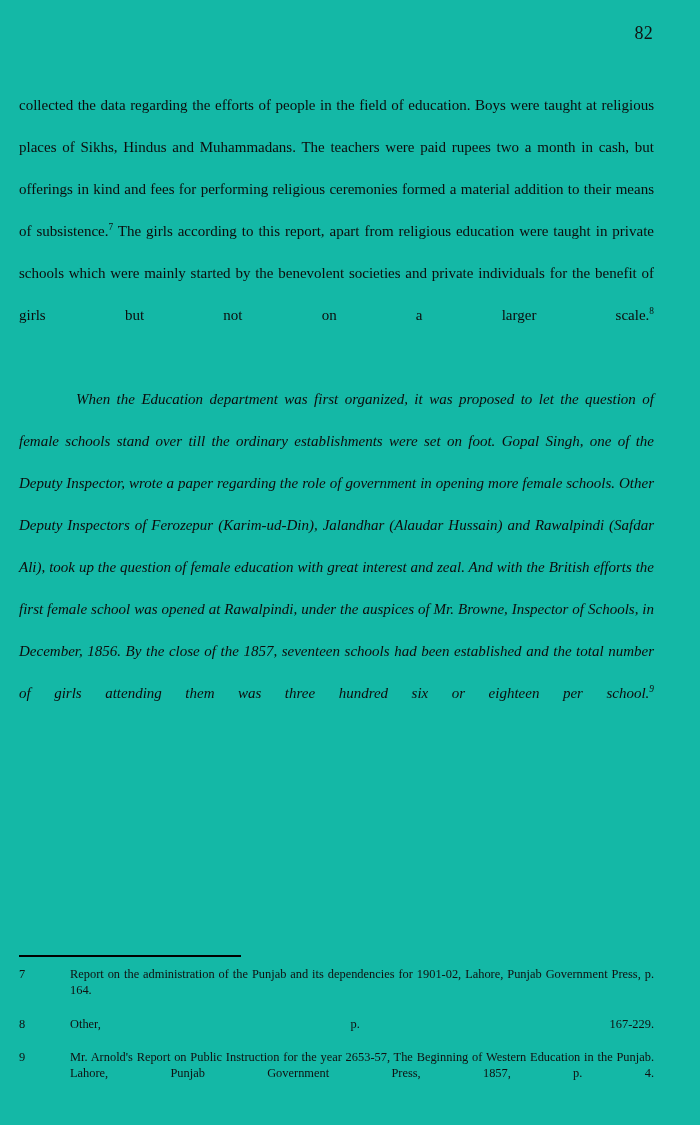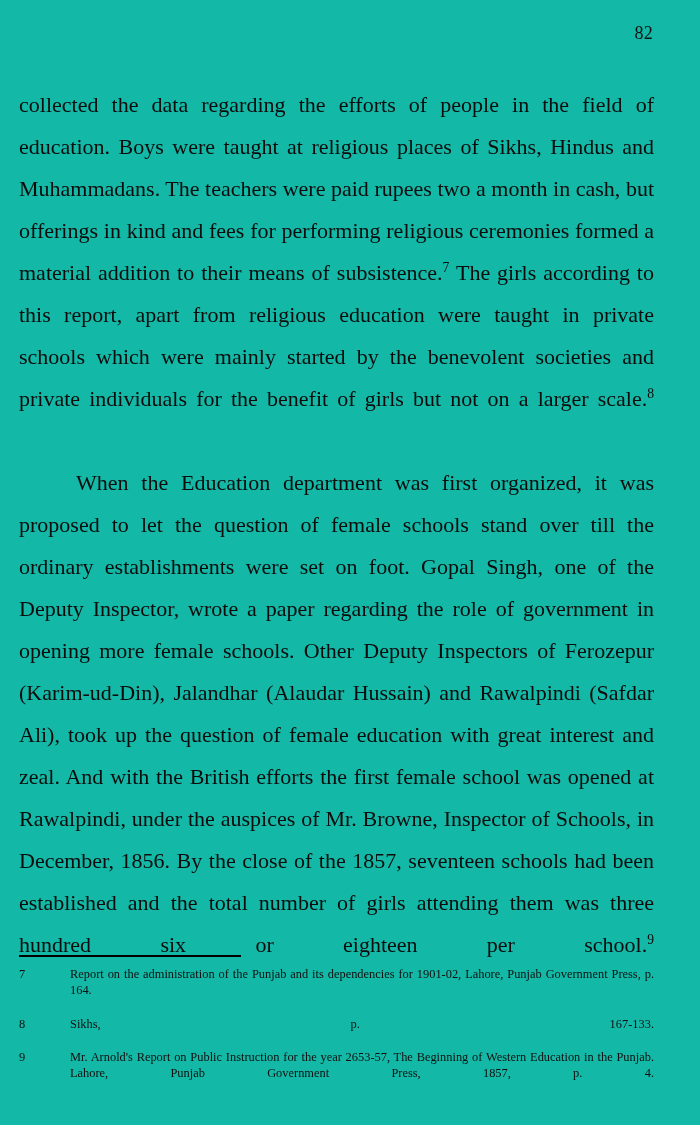--- a/index.html
+++ b/index.html
@@ -34,29 +34,30 @@
 
   
   .body-block {
     position: absolute;
     left: 19px;
     top: 84px;
     width: 635px;
   }
   .para {
     margin: 0;
-    font-size: 22px;
+    font-size: 15px;
     line-height: 42px;
     text-align: justify;
     text-justify: inter-word;
     color: #0c0c0c;
     hyphens: none;
   }
   .para + .para {
     margin-top: 0;
+    font-style: italic;
   }
   .para.indent {
     text-indent: 57px;
   }
   
   .para:after {
     content: "";
     display: inline-block;
     width: 100%;
   }
@@ -128,21 +129,21 @@
 
   <div class="footnotes">
     <div class="fn-rule"></div>
     <ul class="fn-list">
 
       <li class="fn-item">
         <span class="fn-num">7</span><span class="it">Report on the administration of the Punjab and its dependencies for 1901-02,</span><span> Lahore, Punjab Government Press, p. 164.</span>
       </li>
 
       <li class="fn-item">
-        <span class="fn-num">8</span><span class="it">Sikhs,</span><span> p. 167-133.</span>
+        <span class="fn-num">8</span><span class="it">Other,</span><span> p. 167-229.</span>
       </li>
 
       <li class="fn-item">
         <span class="fn-num">9</span><span class="it">Mr. Arnold's Report on Public Instruction for the year 2653-57, The Beginning of Western Education in the Punjab.</span><span> Lahore, Punjab Government Press, 1857, p. 4.</span>
       </li>
 
     </ul>
   </div>
 
 </div>

